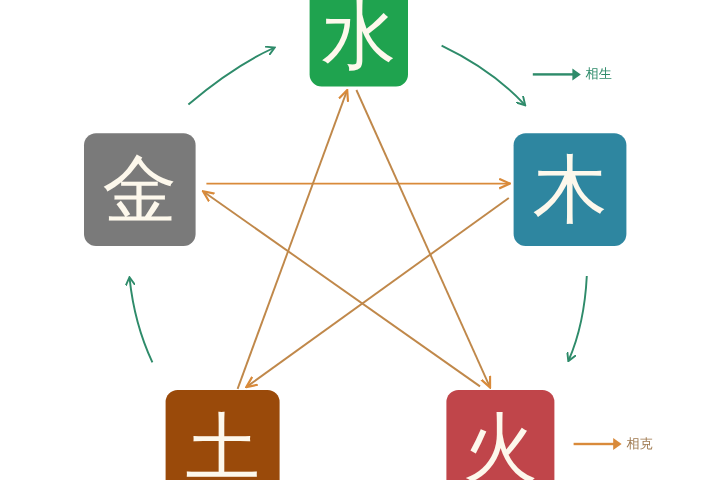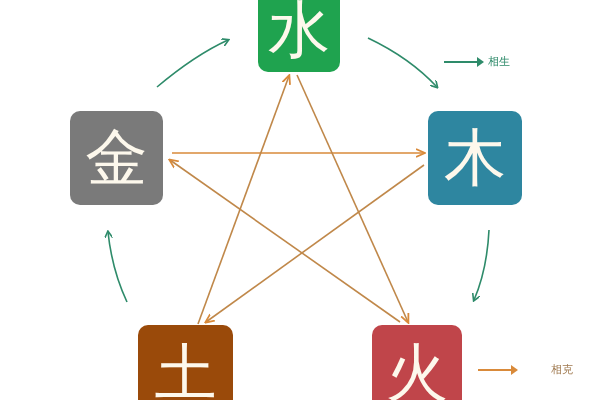--- a/index.html
+++ b/index.html
@@ -54,15 +54,15 @@
   <div class="elem" style="left:70px; top:111px; width:93px; height:94px; background:#7a7a7a;">
     <span>金</span>
   </div>
 
   <div class="legend" style="left:444px; top:54px; color:#2e8b6a;">
     <span class="arrow" style="background:#2e8b6a;"></span>
     <span>相生</span>
   </div>
   <div class="legend" style="left:478px; top:362px; color:#d98a3a;">
     <span class="arrow" style="background:#d98a3a;"></span>
-    <span style="color:#a07a50;margin-left:29px;">相克</span>
+    <span style="color:#a07a50;">相克</span>
   </div>
 </div>
 
 </body></html>

